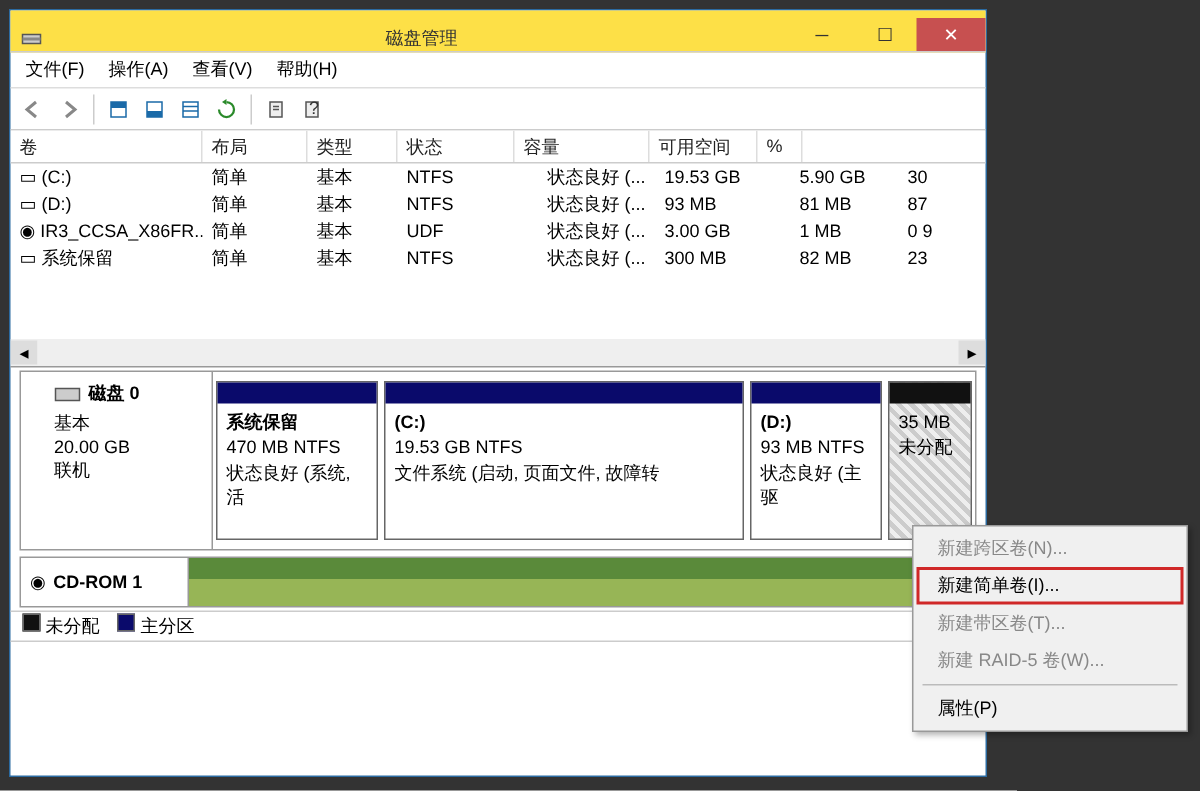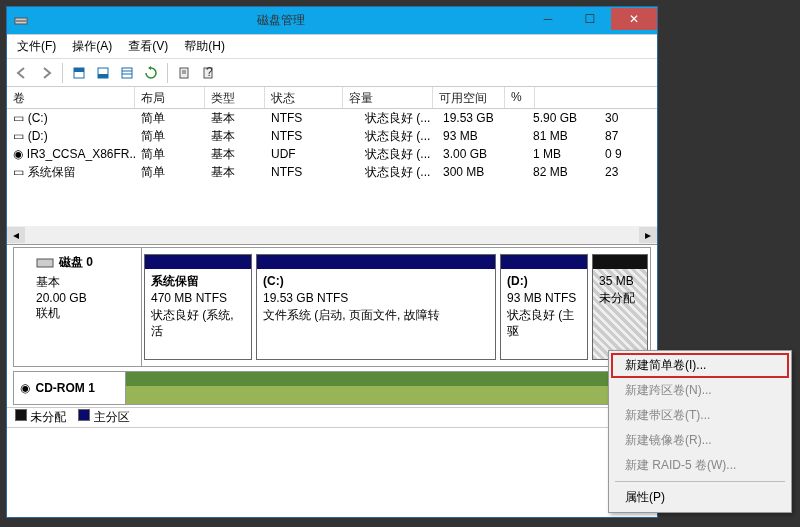--- a/index.html
+++ b/index.html
@@ -1,18 +1,18 @@
 <!DOCTYPE html>
 <html><head>
 <meta charset="utf-8">
 <style>
 * { box-sizing: border-box; margin: 0; padding: 0; font-family: "Microsoft YaHei", "SimSun", sans-serif; font-size: 12px; }
 body { background: #333; width: 800px; height: 527px; position: relative; }
 .window { position: absolute; left: 6px; top: 6px; width: 652px; height: 512px; background: #fff; border: 1px solid #2b6aa0; display: flex; flex-direction: column; }
-.titlebar { height: 28px; background: #0ea5e9; display: flex; align-items: center; border-bottom: 1px solid #ccc; }
+.titlebar { height: 28px; background: #fde047; display: flex; align-items: flex-end; border-bottom: 1px solid #ccc; }
 .titlebar .icon { margin: 0 6px; }
 .titlebar .title { flex: 1; text-align: center; color: #333; }
 .win-btn { width: 42px; height: 22px; display: flex; align-items: center; justify-content: center; margin-top:-4px; }
 .win-btn.close { background: #c75050; color: #fff; width: 46px; }
 .win-btn.min, .win-btn.max { color: #333; }
 .menubar { height: 24px; display: flex; align-items: center; padding: 0 6px; gap: 8px; border-bottom: 1px solid #ddd; }
 .menubar span { padding: 2px 4px; }
 .toolbar { height: 28px; display: flex; align-items: center; padding: 0 4px; gap: 2px; border-bottom: 1px solid #ccc; }
 .tbtn { width: 22px; height: 22px; display:flex; align-items:center; justify-content:center; border:1px solid transparent; }
 .tsep { width:1px; height:20px; background:#ccc; margin:0 3px; }
@@ -243,20 +243,19 @@
 
   <div class="legend">
     <span><span class="sw" style="background:#111"></span> <span>未分配</span></span>
     <span><span class="sw" style="background:#0a0a6b"></span> <span>主分区</span></span>
   </div>
 
   <div class="statusbar"></div>
 </div>
 
 <div class="context-menu">
+  <div class="cm-item disabled">新建跨区卷(N)...</div>
   <div class="cm-item hl">新建简单卷(I)...</div>
-  <div class="cm-item disabled">新建跨区卷(N)...</div>
   <div class="cm-item disabled">新建带区卷(T)...</div>
-  <div class="cm-item disabled">新建镜像卷(R)...</div>
   <div class="cm-item disabled">新建 RAID-5 卷(W)...</div>
   <div class="cm-sep"></div>
   <div class="cm-item">属性(P)</div>
 </div>
 
 </body></html>

